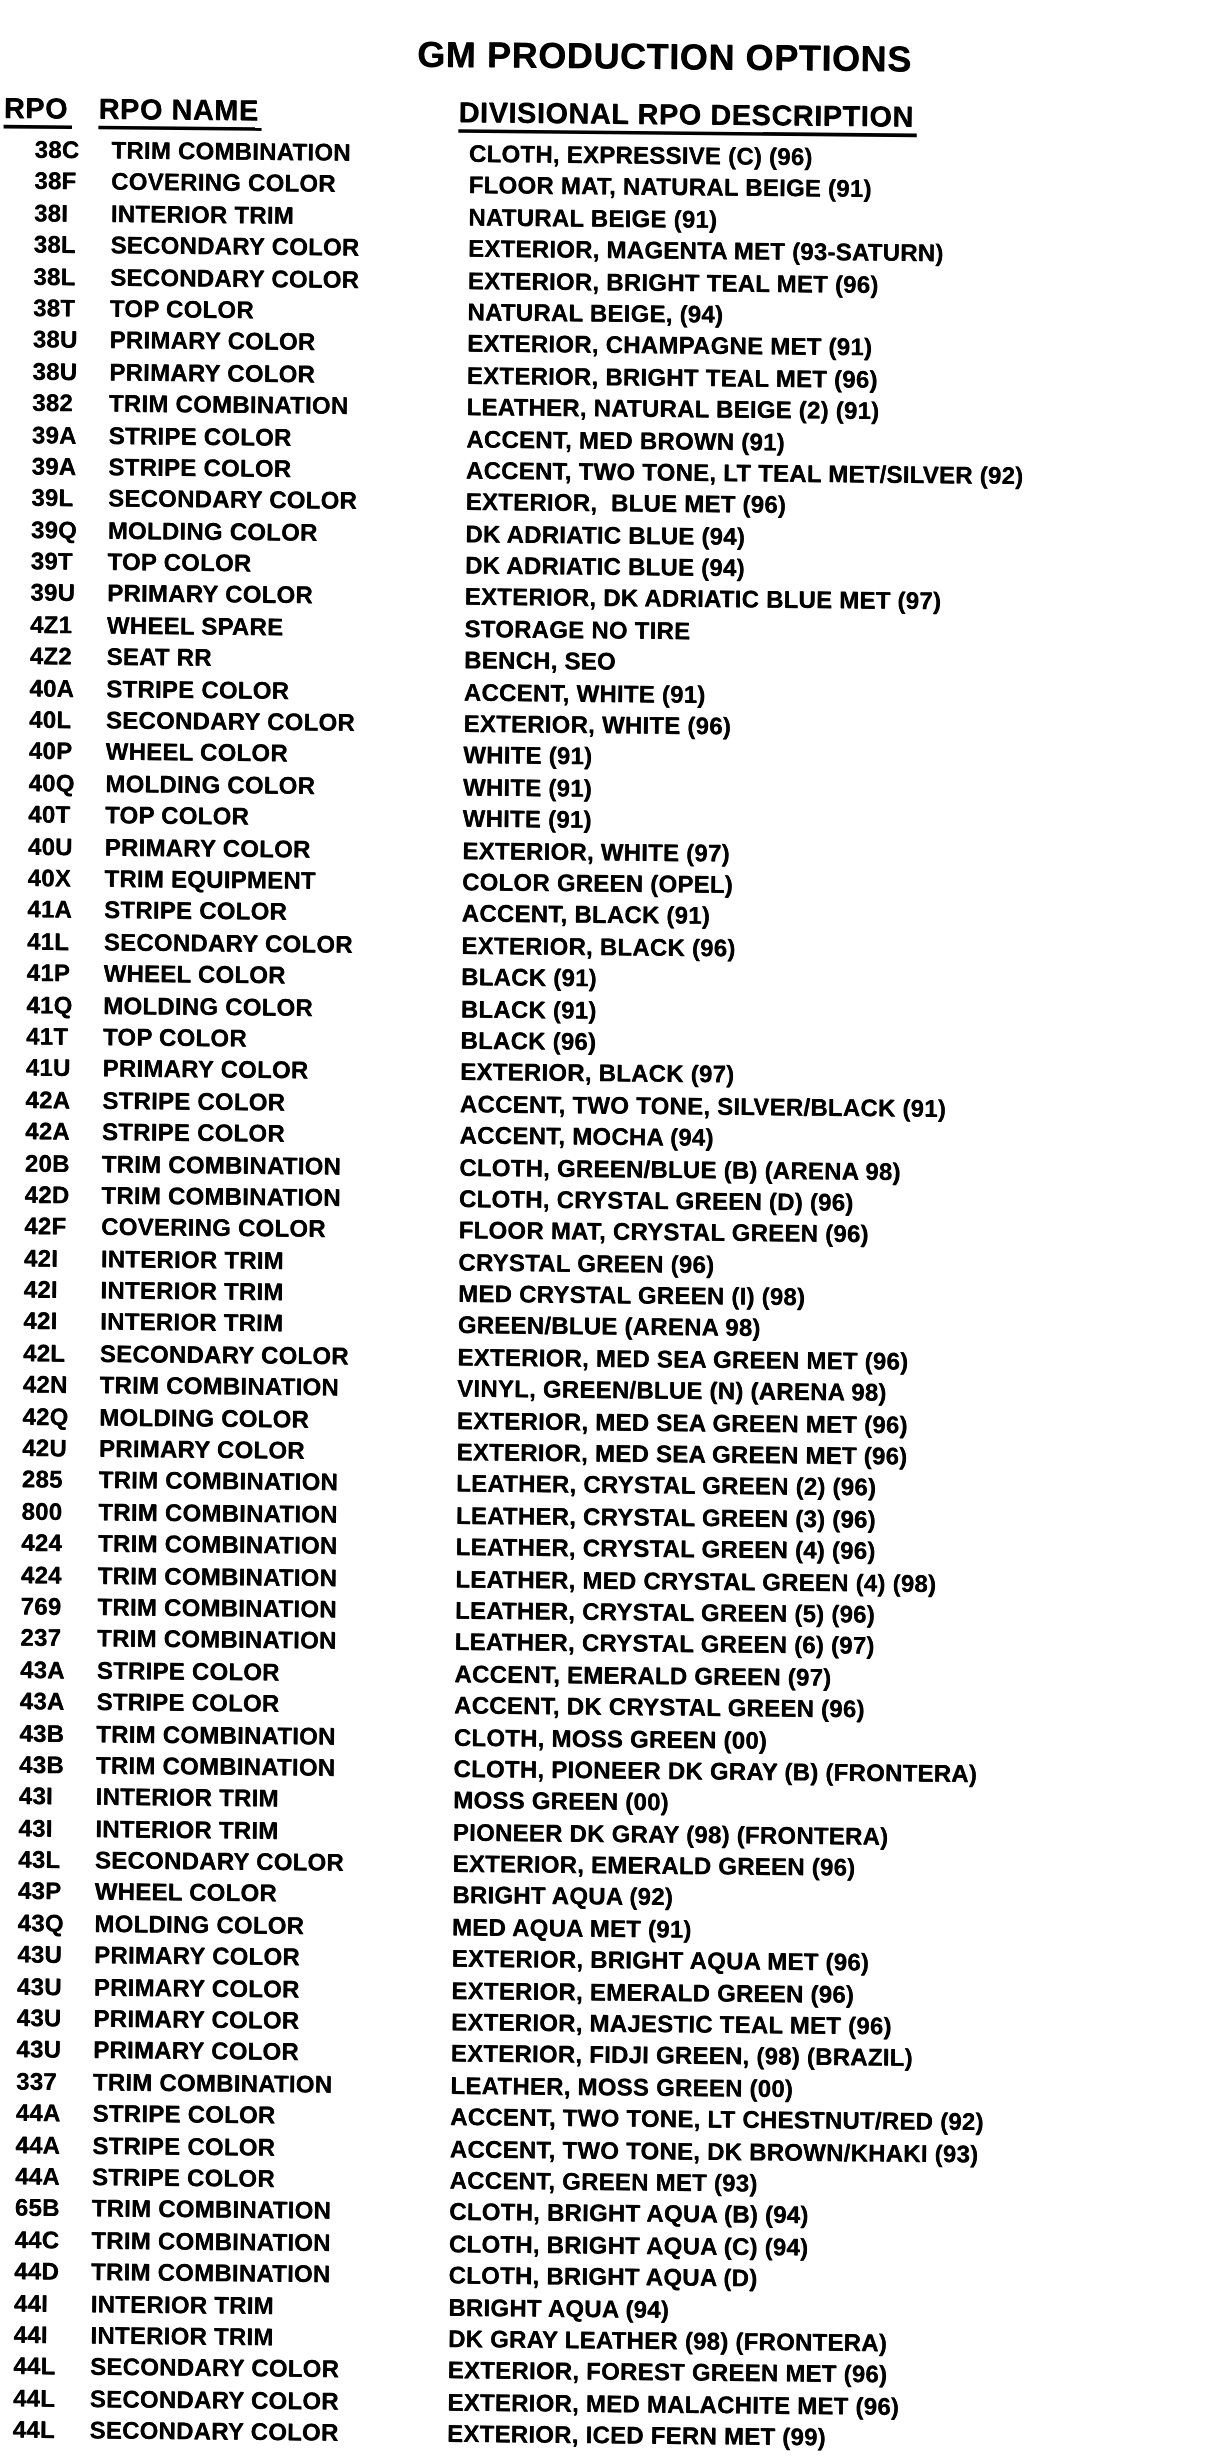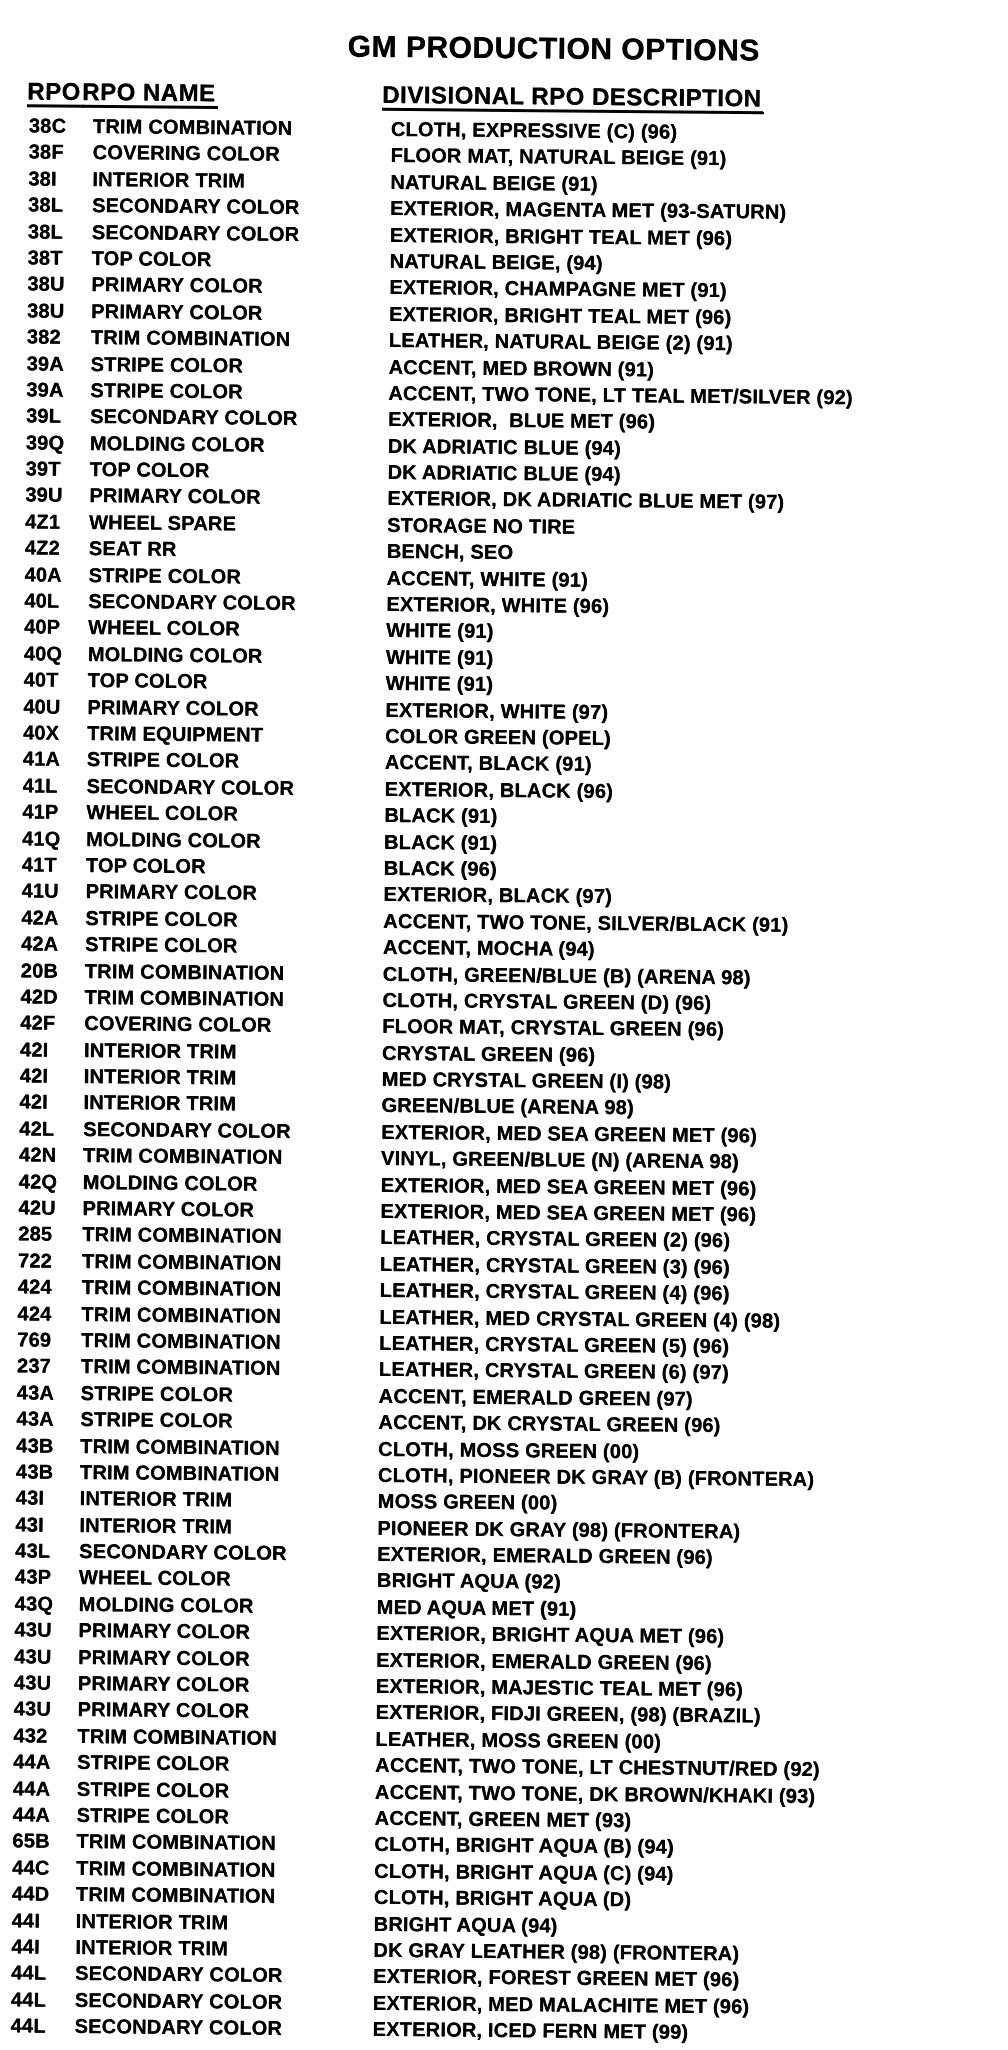--- a/index.html
+++ b/index.html
@@ -41,21 +41,21 @@
     position: absolute;
     top: 0;
     font-size: 24px;
     line-height: 24px;
     white-space: nowrap;
     border-bottom: 3px solid #000;
     padding: 0 3px 1px 0;
     letter-spacing: 0.5px;
     text-shadow: 0.4px 0.4px 0 #000;
   }
-  .th.col-code { left: 28px; }
+  .th.col-code { left: 4px; }
   .th.col-name { left: 83px; }
   .th.col-desc { left: 383px; }
   .tbody {
     position: absolute;
     top: 112px;
     left: 0;
     width: 100%;
   }
   .trow {
     position: relative;
@@ -339,21 +339,21 @@
     <span class="td col-desc">EXTERIOR, MED SEA GREEN MET (96)</span>
   </div>
 
   <div class="trow">
     <span class="td col-code">285</span>
     <span class="td col-name">TRIM COMBINATION</span>
     <span class="td col-desc">LEATHER, CRYSTAL GREEN (2) (96)</span>
   </div>
 
   <div class="trow">
-    <span class="td col-code">722</span>
+    <span class="td col-code">800</span>
     <span class="td col-name">TRIM COMBINATION</span>
     <span class="td col-desc">LEATHER, CRYSTAL GREEN (3) (96)</span>
   </div>
 
   <div class="trow">
     <span class="td col-code">424</span>
     <span class="td col-name">TRIM COMBINATION</span>
     <span class="td col-desc">LEATHER, CRYSTAL GREEN (4) (96)</span>
   </div>
 
@@ -447,21 +447,21 @@
     <span class="td col-desc">EXTERIOR, MAJESTIC TEAL MET (96)</span>
   </div>
 
   <div class="trow">
     <span class="td col-code">43U</span>
     <span class="td col-name">PRIMARY COLOR</span>
     <span class="td col-desc">EXTERIOR, FIDJI GREEN, (98) (BRAZIL)</span>
   </div>
 
   <div class="trow">
-    <span class="td col-code">432</span>
+    <span class="td col-code">337</span>
     <span class="td col-name">TRIM COMBINATION</span>
     <span class="td col-desc">LEATHER, MOSS GREEN (00)</span>
   </div>
 
   <div class="trow">
     <span class="td col-code">44A</span>
     <span class="td col-name">STRIPE COLOR</span>
     <span class="td col-desc">ACCENT, TWO TONE, LT CHESTNUT/RED (92)</span>
   </div>
 

